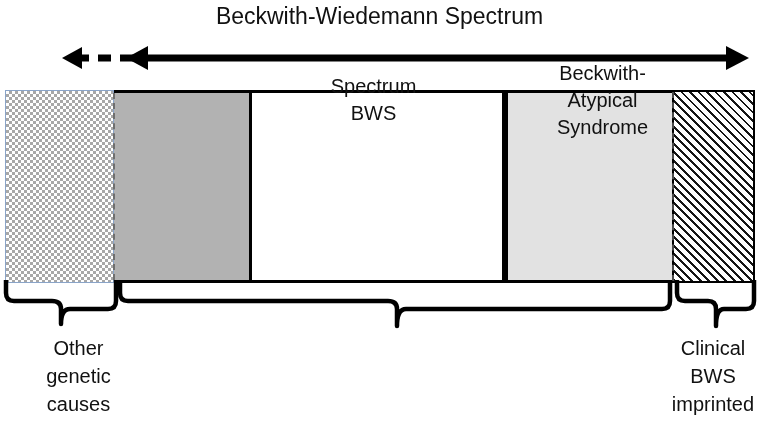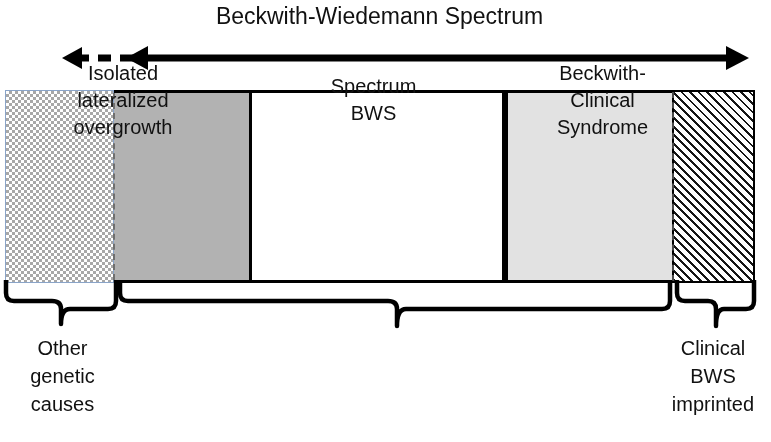--- a/index.html
+++ b/index.html
@@ -117,21 +117,21 @@
 
   
   .cap{
     position:absolute;
     text-align:center;
     font-size:20px;
     line-height:28px;
     color:#111;
     white-space:pre-line;
   }
-  .cap-left{left:0px;top:334px;width:125px;}
+  .cap-left{left:0px;top:334px;width:125px;padding-left:16px;}
   .cap-mid{left:230px;top:334px;width:340px;}
   .cap-right{left:655px;top:334px;width:116px;}
 </style>
 </head>
 <body>
 
 <div id="stage">
 
   <div class="title">Beckwith-Wiedemann Spectrum</div>
 
@@ -151,27 +151,24 @@
   </div>
 
   <div class="bar">
     <div class="seg seg-check"></div>
     <div class="seg seg-gray"></div>
     <div class="seg seg-white"></div>
     <div class="seg seg-light"></div>
     <div class="seg seg-hatch"></div>
   </div>
 
-  <div class="seg-label lbl-ilo">Isolated
-lateralized
-overgrowth</div>
   <div class="seg-label lbl-aty">Spectrum
 BWS</div>
   <div class="seg-label lbl-bws">Beckwith-
-Clinical
+Atypical
 Syndrome</div>
 
   <div class="brace-layer">
     <svg width="771" height="55" viewBox="0 0 771 55" xmlns="http://www.w3.org/2000/svg">
       <g fill="none" stroke="#000" stroke-width="4.5" stroke-linecap="round" stroke-linejoin="round">
 
         <path d="M6,3 L6,17 Q6,25 14,25 L52,25 Q61,25 61,33 L61,48 Q61,33 70,33 L108,33 Q116,33 116,25 L116,3" transform="translate(0,-4)"></path>
 
         <path d="M120,3 L120,17 Q120,25 128,25 L388,25 Q397,25 397,33 L397,50 Q397,33 406,33 L662,33 Q670,33 670,25 L670,3" transform="translate(0,-4)"></path>
 

